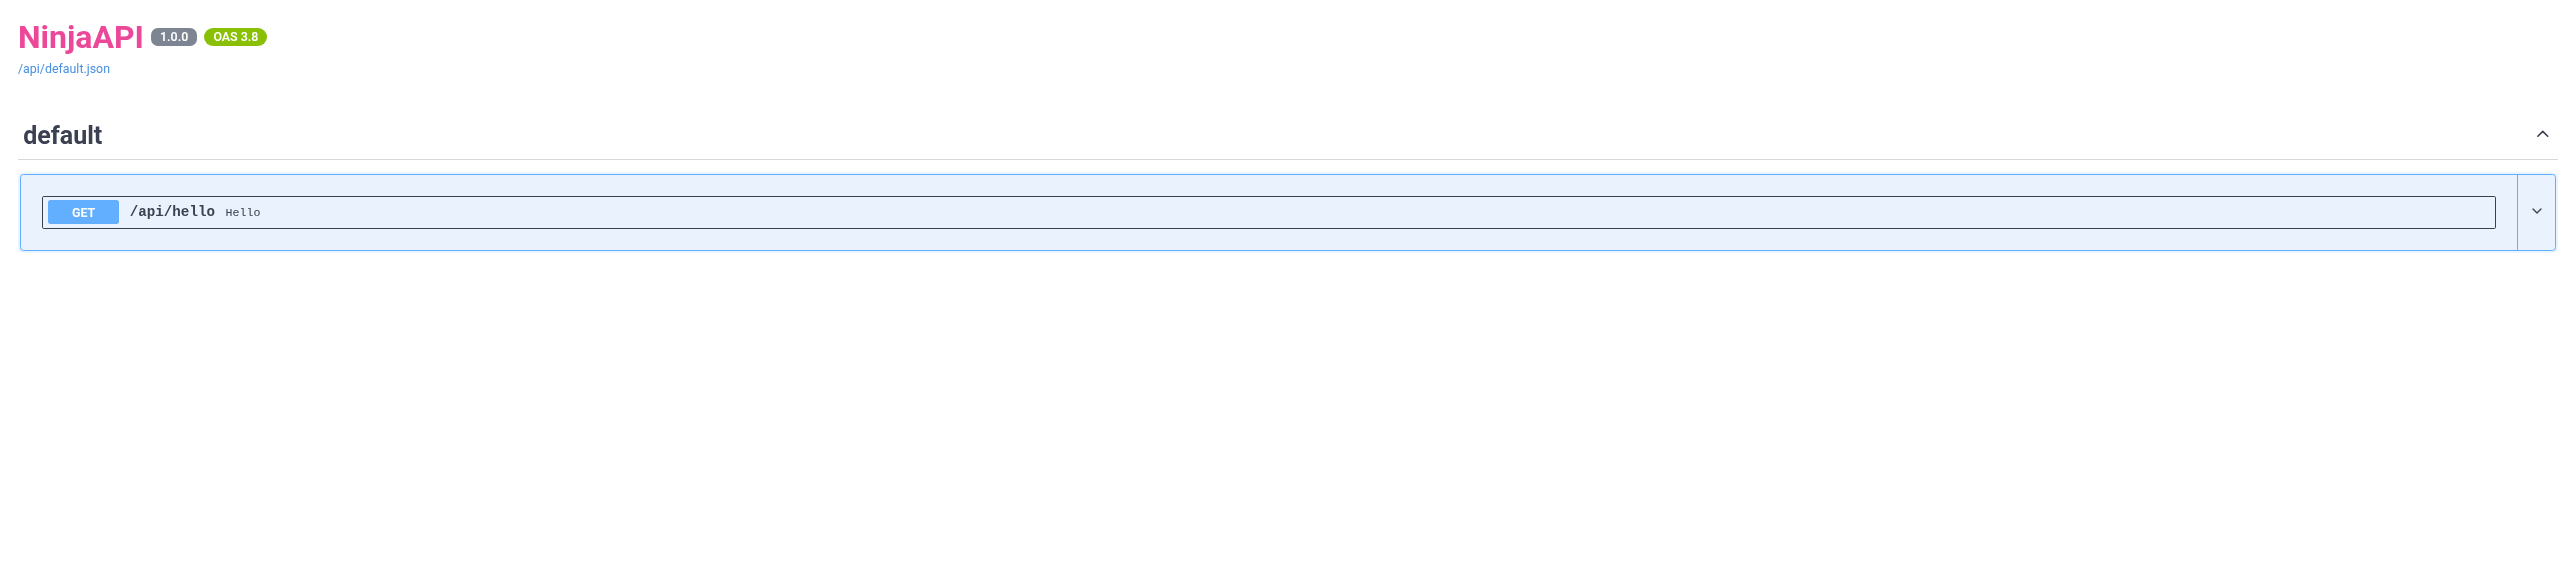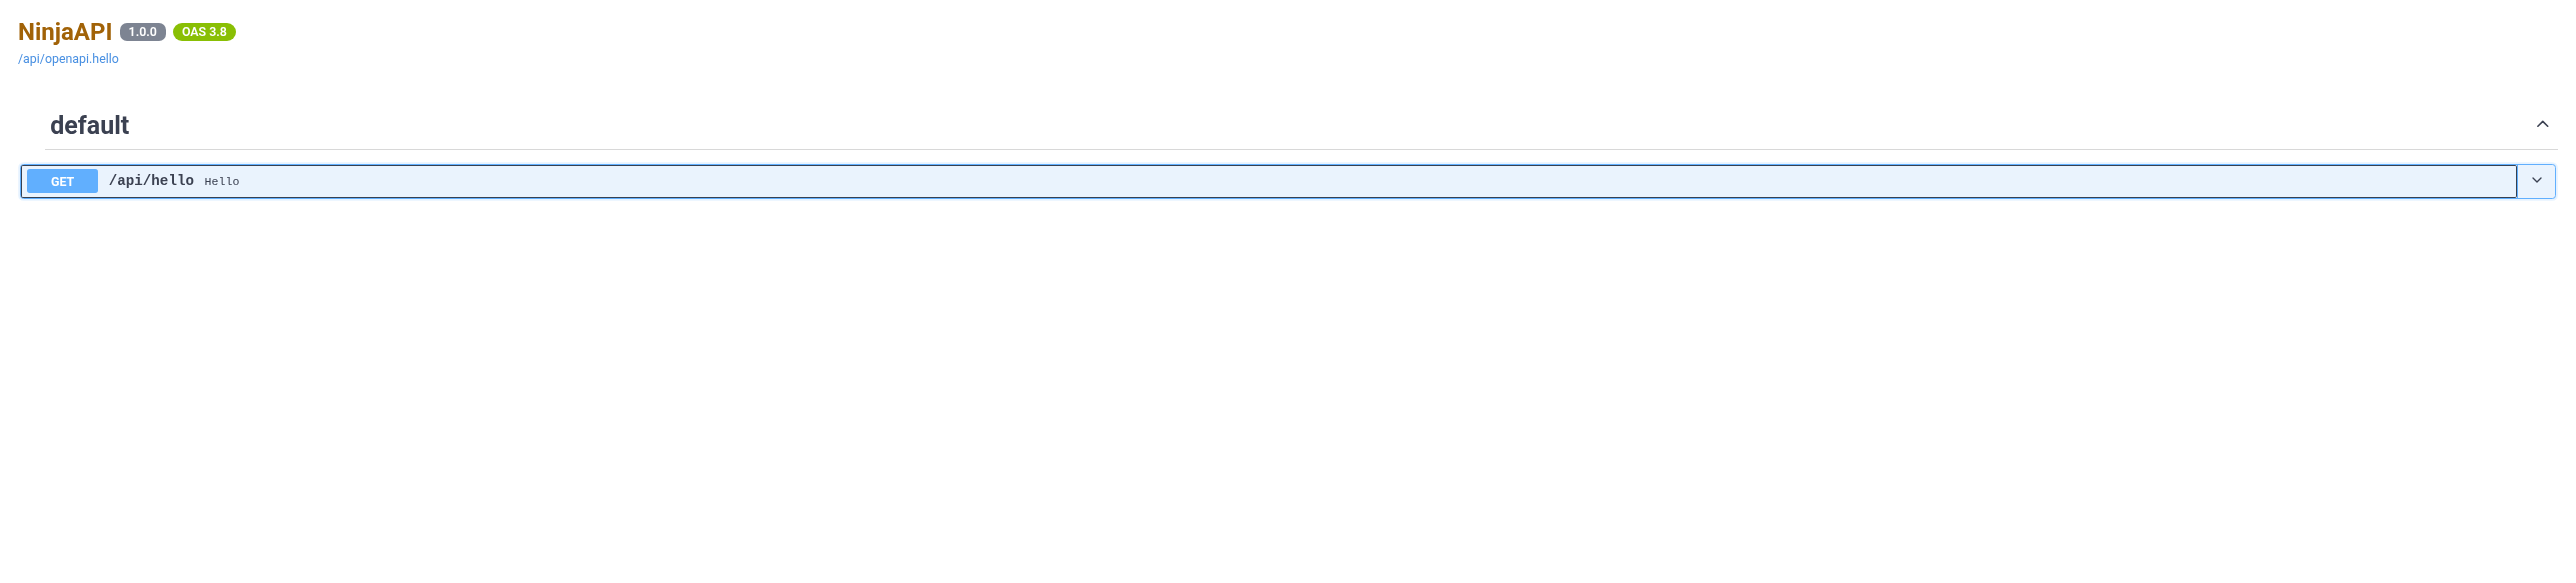--- a/index.html
+++ b/index.html
@@ -12,23 +12,23 @@
       background: #ffffff;
       padding: 18px;
     }
     .header {
       display: flex;
       align-items: center;
       gap: 7.1px;
       margin-bottom: 3.6px;
     }
     .title {
-      font-size: 24px;
+      font-size: 32px;
       font-weight: 700;
-      color: #a16207;
+      color: #ec4899;
     }
     .version-badge {
       background: #7d8492;
       color: #ffffff;
       font-size: 12.4px;
       font-weight: 600;
       padding: 2.7px 9px;
       border-radius: 7px;
       line-height: 1;
     }
@@ -49,21 +49,20 @@
       margin-bottom: 36px;
     }
     .section-header {
       display: flex;
       align-items: center;
       justify-content: space-between;
       padding: 9px 5.3px;
       border-bottom: 0.9px solid #d8d8d8;
       cursor: pointer;
       margin-bottom: 14.2px;
-      margin-left: 27px;
     }
     .section-title {
       font-size: 25px;
       font-weight: 700;
       color: #3b4151;
     }
     .chevron-up-icon svg {
       width: 19.6px;
       height: 19.6px;
       stroke: #3b4151;
@@ -77,21 +76,21 @@
       margin: 0 1.8px;
       cursor: pointer;
       box-shadow: 0 0 0 1.8px rgba(97, 175, 254, 0.15);
     }
     .operation-main {
       display: flex;
       align-items: center;
       flex: 1;
       border: 0.9px solid #374151;
       border-radius: 1.8px;
-      margin: 0;
+      margin: 21px;
       background: #eaf3fd;
       padding: 3.6px 5.3px;
       gap: 10.7px;
     }
     .method-badge {
       background: #61affe;
       color: #ffffff;
       font-size: 12.4px;
       font-weight: 700;
       text-align: center;
@@ -128,21 +127,21 @@
 <body>
 
 
 
 <div class="header">
   <h1 class="title">NinjaAPI</h1>
   <span class="version-badge">1.0.0</span>
   <span class="oas-badge">OAS 3.8</span>
 </div>
 
-<a class="spec-link" href="#">/api/openapi.hello</a>
+<a class="spec-link" href="#">/api/default.json</a>
 
 <div class="section-header">
   <span class="section-title">default</span>
   <span class="chevron-up-icon">
     <svg viewBox="0 0 24 24" fill="none" stroke-width="2" stroke-linecap="round" stroke-linejoin="round">
       <polyline points="6 15 12 9 18 15"></polyline>
     </svg>
   </span>
 </div>
 

